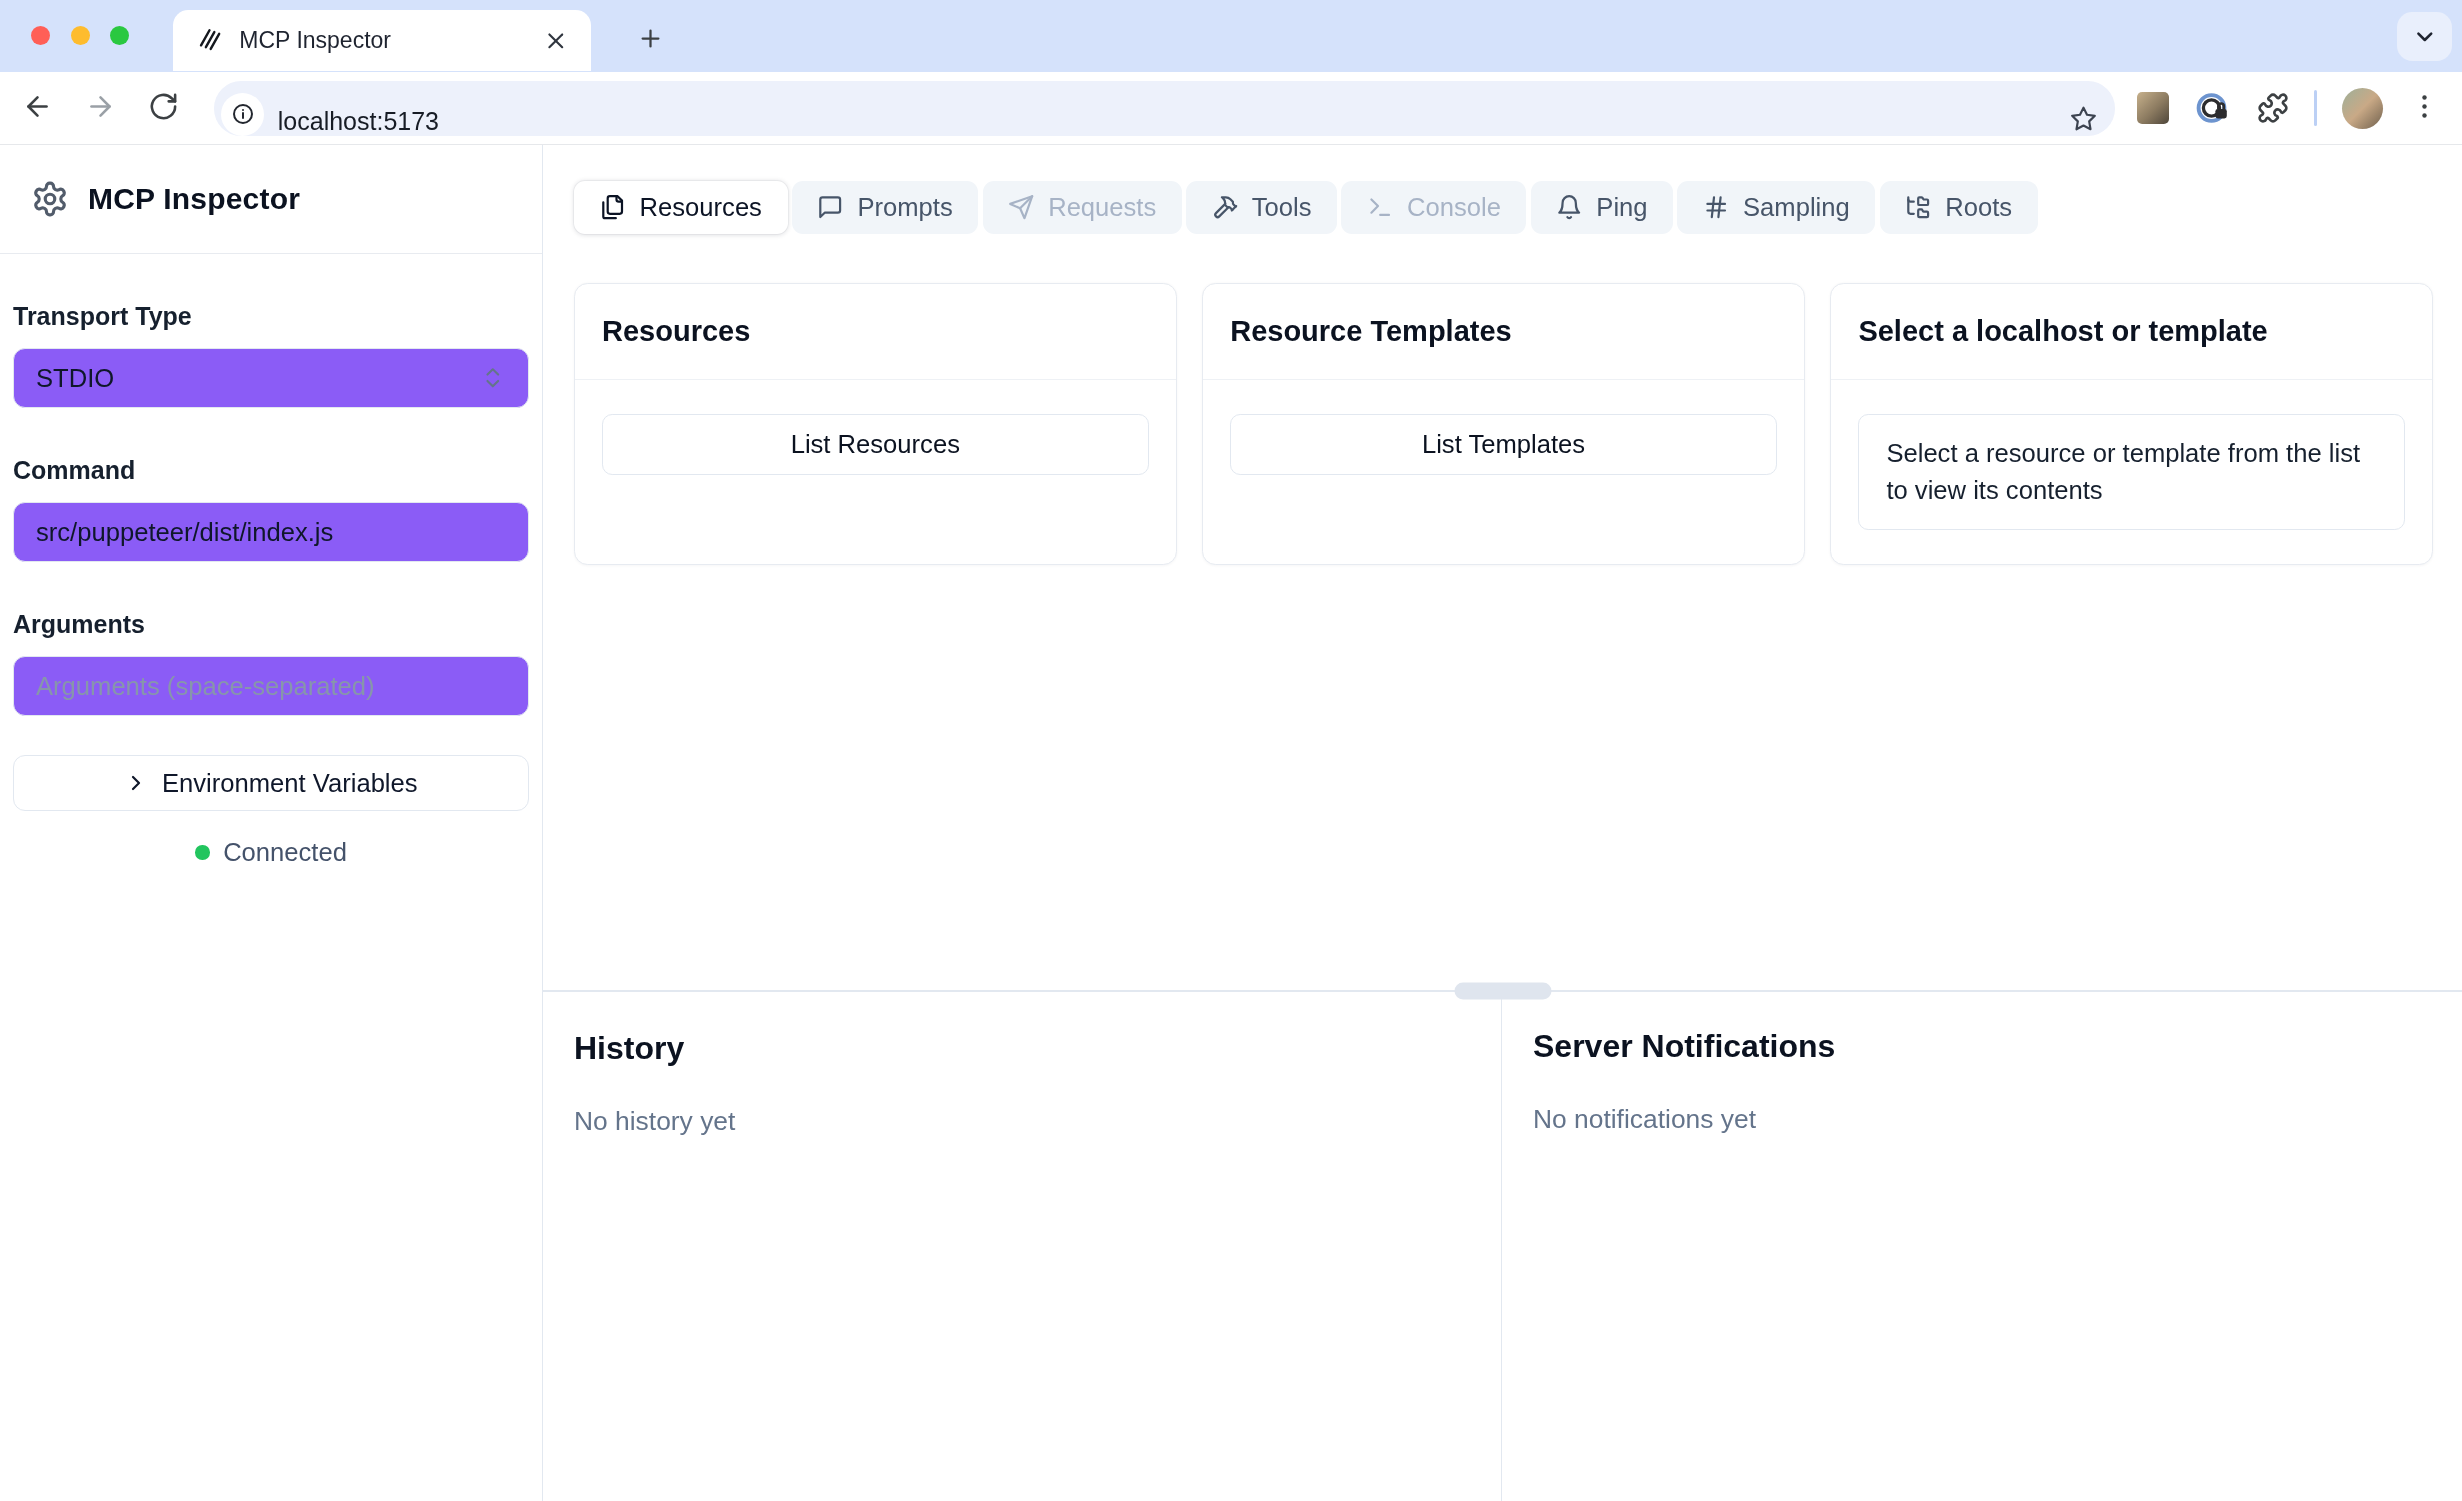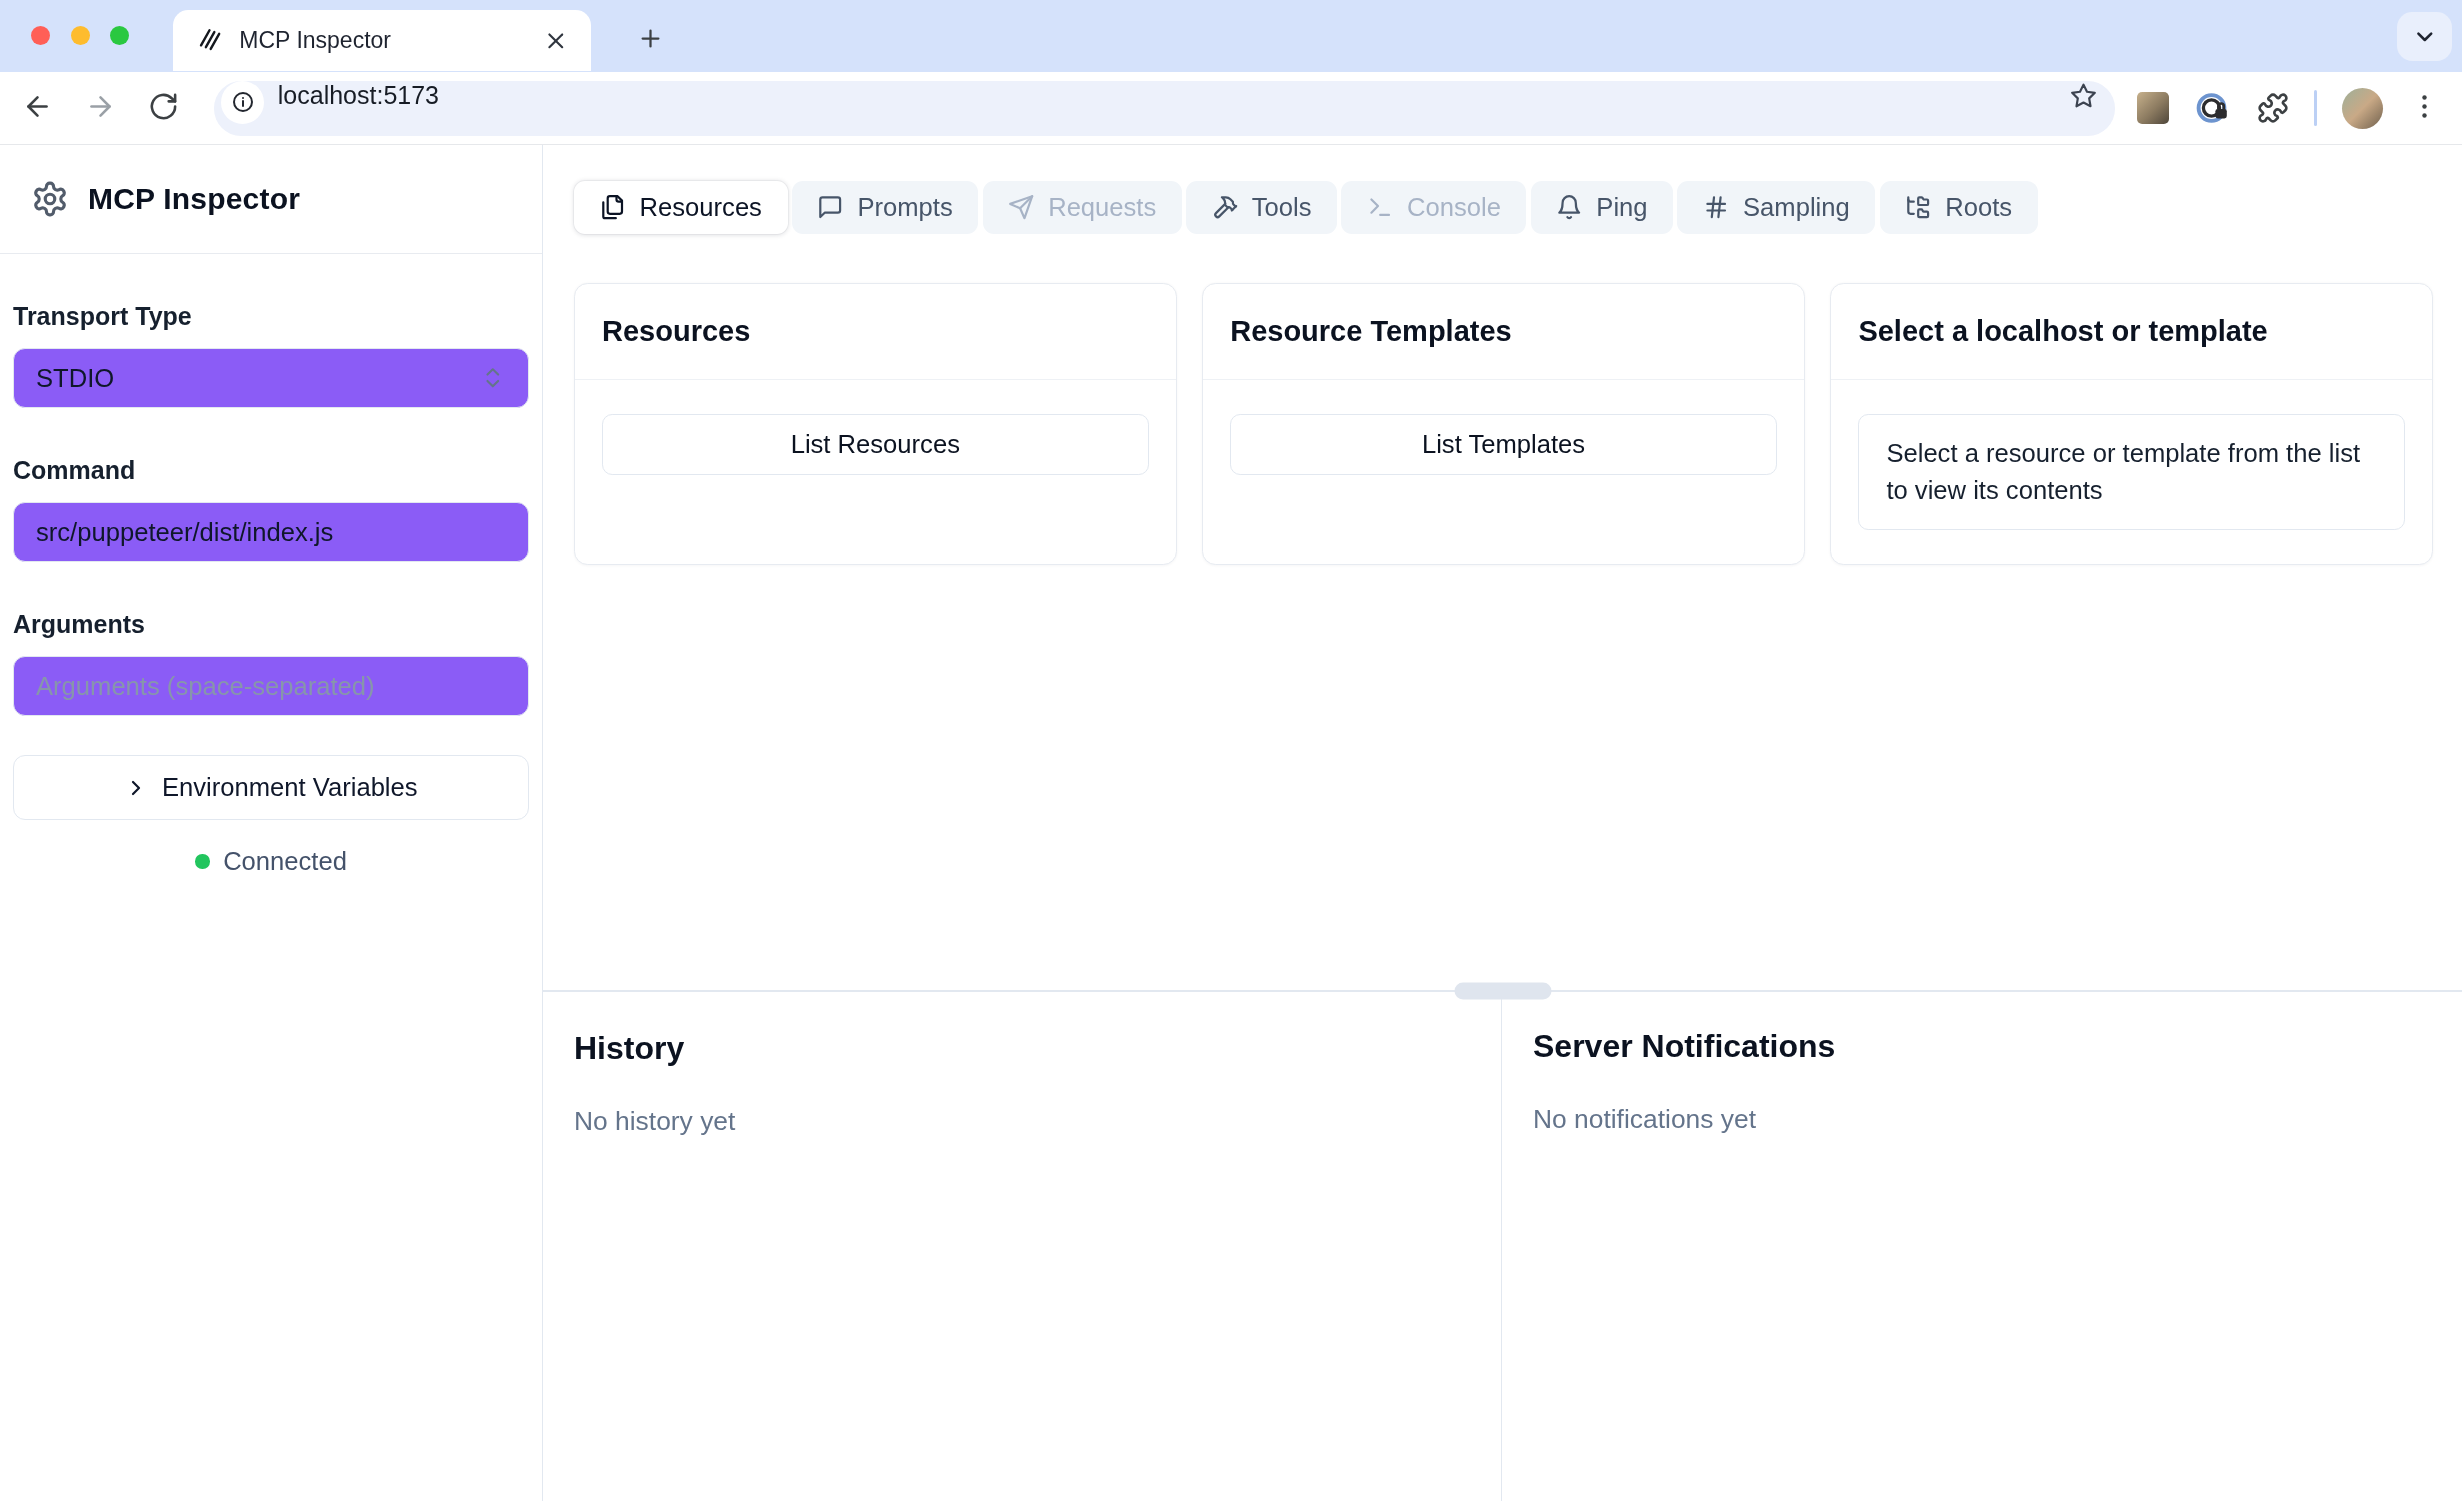--- a/index.html
+++ b/index.html
@@ -42,21 +42,21 @@
 
   .toolbar {
     height: 73px; background: #ffffff; border-bottom: 1.7px solid #e6e8eb;
     display: flex; align-items: center; padding: 0 22px; flex: none;
   }
   .nav-btn { width: 34px; height: 34px; margin-right: 29px; color: #3c4043; flex: none; }
   .nav-btn.disabled { color: #9aa0a6; }
   .nav-btn svg { width: 31px; height: 31px; }
   .urlbar {
     flex: 1; height: 55px; background: #edf1fb; border-radius: 27px;
-    display: flex; align-items: flex-start; padding: 0 17px 0 6.8px; margin: 0 22px 0 3.4px; min-width: 0;
+    display: flex; align-items: flex-end; padding: 0 17px 0 6.8px; margin: 0 22px 0 3.4px; min-width: 0;
   }
   .info-chip { width: 43px; height: 43px; border-radius: 50%; background: #ffffff; display: grid; place-items: center; color: #23272f; flex: none; }
   .info-chip svg { width: 24px; height: 24px; }
   .url-text { font-size: 25px; color: #171c25; margin-left: 13.6px; white-space: nowrap; }
   .star-btn { margin-left: auto; color: #3c4350; }
   .star-btn svg { width: 29px; height: 29px; }
   .toolbar-right { display: flex; align-items: center; gap: 25.6px; flex: none; }
   .ext-avatar {
     width: 32px; height: 32px; border-radius: 5.1px;
     background: linear-gradient(135deg, #c7b18c 0%, #8b7a60 55%, #4e463a 100%);
@@ -86,21 +86,21 @@
   .control {
     margin-top: 17px; width: 100%; height: 60px; border: 1.7px solid #e2e8f0; border-radius: 12px;
     background: #8b5cf6; display: flex; align-items: center; padding: 0 22px;
     font-size: 25.6px; color: #0f172a; font-family: inherit;
   }
   .select-control { justify-content: space-between; cursor: pointer; }
   .select-control .chevrons { width: 25.6px; height: 25.6px; color: #64748b; }
   input.control::placeholder { color: #8796ab; opacity: 1; }
   input.control { outline: none; }
   .env-btn {
-    margin-top: 39px; width: 100%; height: 65px; border: 1.7px solid #e2e8f0; border-radius: 12px;
+    margin-top: 39px; width: 100%; height: 56px; border: 1.7px solid #e2e8f0; border-radius: 12px;
     background: #ffffff; display: flex; align-items: center; justify-content: center; gap: 13.6px;
     font-size: 25.6px; font-weight: 500; color: #0f172a; font-family: inherit; cursor: pointer;
   }
   .env-btn svg { width: 24px; height: 24px; }
   .connect-btn {
     margin-top: 32px; width: 100%; height: 63px; border: none; border-radius: 12px;
     background: #0f172a; color: #ffffff; display: flex; align-items: center; justify-content: center; gap: 15.3px;
     font-size: 25.6px; font-weight: 500; font-family: inherit; cursor: pointer;
   }
   .connect-btn svg { width: 25.6px; height: 25.6px; }

